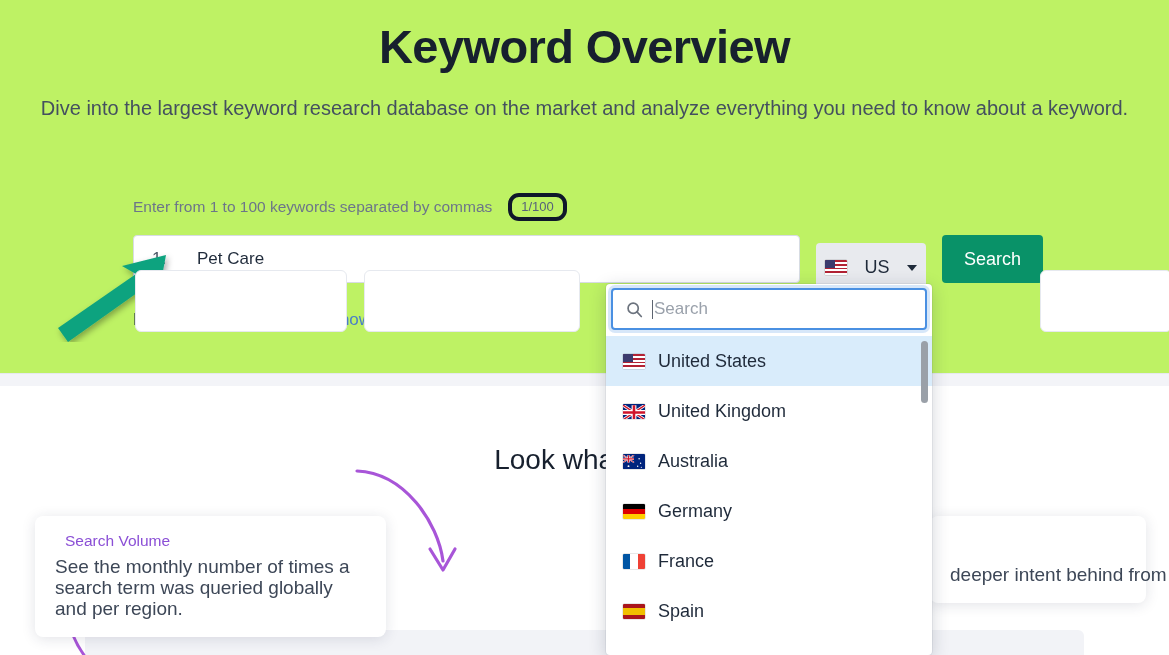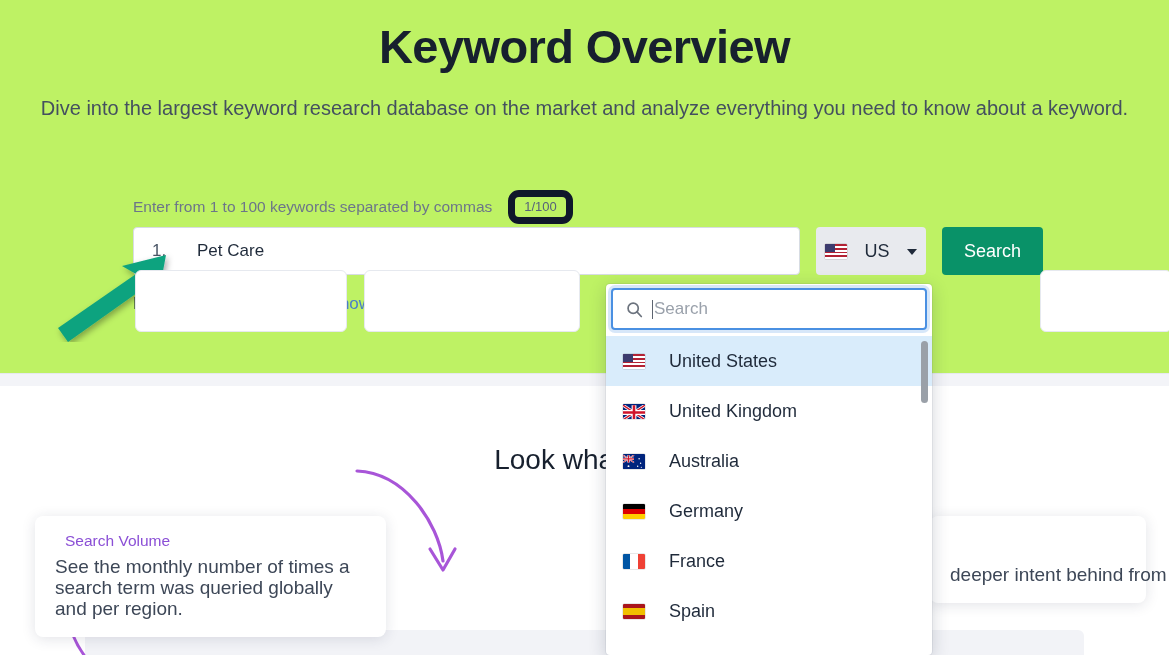--- a/index.html
+++ b/index.html
@@ -59,21 +59,21 @@
     align-items: center;
     gap: 16px;
     height: 22px;
   }
   .kw-label {
     font-size: 15.5px;
     color: #6c7689;
     line-height: 22px;
   }
   .kw-counter {
-    border: 7px solid #0f172a;
+    border: 4px solid #0f172a;
     border-radius: 11px;
     font-size: 13px;
     color: #56617a;
     padding: 1px 9px 2px;
     line-height: 17px;
   }
   .search-row {
     display: flex;
     align-items: center;
     gap: 16px;
@@ -106,20 +106,21 @@
     width: 110px;
     height: 48px;
     border-radius: 4px;
     background: #e8eaee;
     display: flex;
     align-items: center;
     justify-content: center;
     gap: 17px;
     cursor: pointer;
     box-sizing: border-box;
+    margin-top: 16px;
   }
   .flag {
     display: inline-block;
     width: 22px;
     height: 15px;
     border-radius: 1px;
     position: relative;
     overflow: hidden;
     flex: 0 0 auto;
     box-shadow: 0 0 0 0.5px rgba(0,0,0,.18);
@@ -299,21 +300,21 @@
     left: 0; top: 52px;
     width: 326px;
     bottom: 0;
     overflow: hidden;
   }
   .dd-item {
     display: flex;
     align-items: center;
     height: 50px;
     padding-left: 17px;
-    gap: 24px;
+    gap: 13px;
     cursor: pointer;
     font-size: 18px;
     color: #1f2a3a;
   }
   .dd-item.selected { background: #d9ecfb; }
   .dd-scrollbar-track {
     position: absolute;
     right: 4px; top: 57px;
     width: 7px; height: 308px;
     background: transparent;

